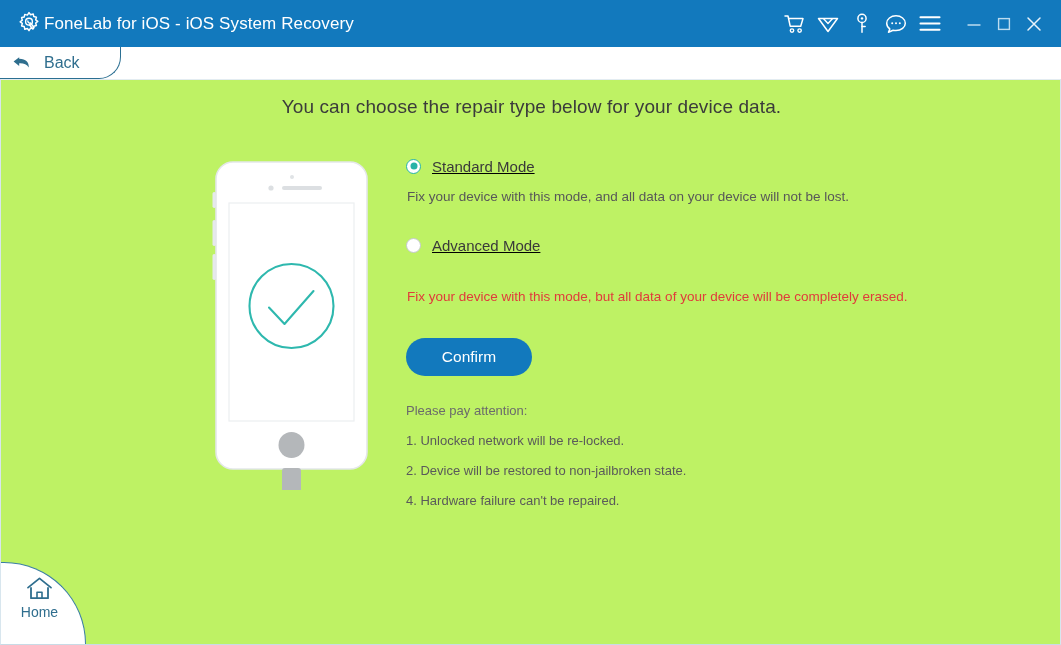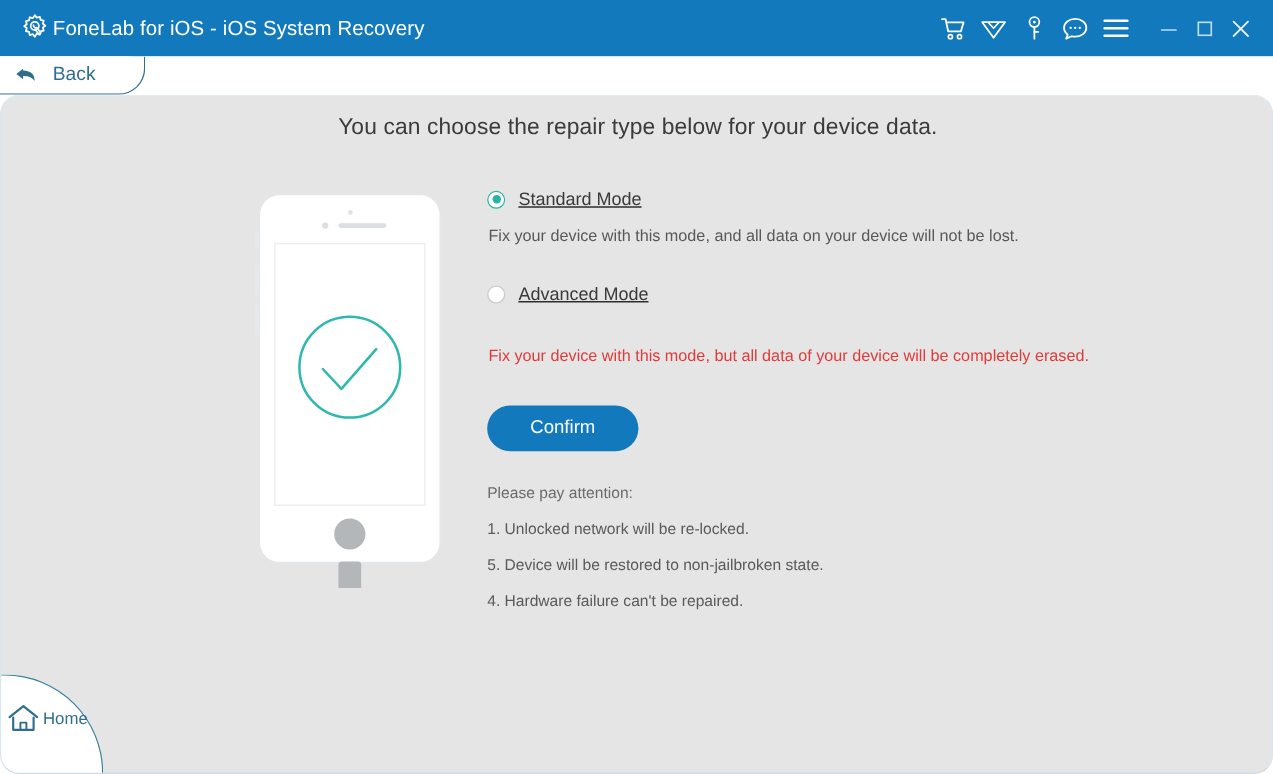--- a/index.html
+++ b/index.html
@@ -98,27 +98,26 @@
     color: #2f6e8e;
     font-size: 16px;
   }
 
   
   .content {
     position: absolute;
     top: 79px; left: 0;
     width: 1061px;
     height: 566px;
-    background: #e5e5e5;
+    background: #bef264;
     border-top: 1px solid #e3ecf1;
     border-left: 1px solid #d8e6ee;
     border-right: 1px solid #d8e6ee;
     border-bottom: 1px solid #c7dbe6;
     overflow: hidden;
-    border-radius: 16px;
   }
 
   .headline {
     position: absolute;
     top: 16px;
     left: 0;
     width: 1061px;
     text-align: center;
     font-size: 19px;
     color: #3b3b3b;
@@ -225,21 +224,21 @@
     position: absolute;
     left: -1px;
     bottom: -1px;
     width: 86px;
     height: 83px;
     background: #ffffff;
     border-top: 1px solid #3a7ea4;
     border-right: 1px solid #3a7ea4;
     border-top-right-radius: 82px;
     display: flex;
-    flex-direction: row;
+    flex-direction: column;
     align-items: center;
     justify-content: center;
     gap: 3px;
     padding-right: 6px;
     padding-bottom: 12px;
     cursor: pointer;
   }
   .home-icon { width: 27px; height: 25px; display: block; }
   .home-label {
     color: #2f6e8e;
@@ -371,21 +370,21 @@
         <span class="radio off"></span>
         <span class="opt-label">Advanced Mode</span>
       </div>
       <div class="opt-desc warn">Fix your device with this mode, but all data of your device will be completely erased.</div>
 
       <button class="confirm-btn">Confirm</button>
 
       <div class="attention">
         <div class="attn-title">Please pay attention:</div>
         <div class="attn-item">1. Unlocked network will be re-locked.</div>
-        <div class="attn-item">5. Device will be restored to non-jailbroken state.</div>
+        <div class="attn-item">2. Device will be restored to non-jailbroken state.</div>
         <div class="attn-item">4. Hardware failure can't be repaired.</div>
       </div>
     </div>
 
     <div class="home-tab">
       <svg class="home-icon" viewBox="0 0 27 25">
         <path d="M2 11.6L13.5 2.4 25 11.6" fill="none" stroke="#2f6e8e" stroke-width="1.8" stroke-linecap="round" stroke-linejoin="round"></path>
         <path d="M5 12v10.2h17V12" fill="none" stroke="#2f6e8e" stroke-width="1.8" stroke-linecap="round" stroke-linejoin="round"></path>
         <path d="M11 22.2v-6h5v6" fill="none" stroke="#2f6e8e" stroke-width="1.6" stroke-linejoin="round"></path>
       </svg>

